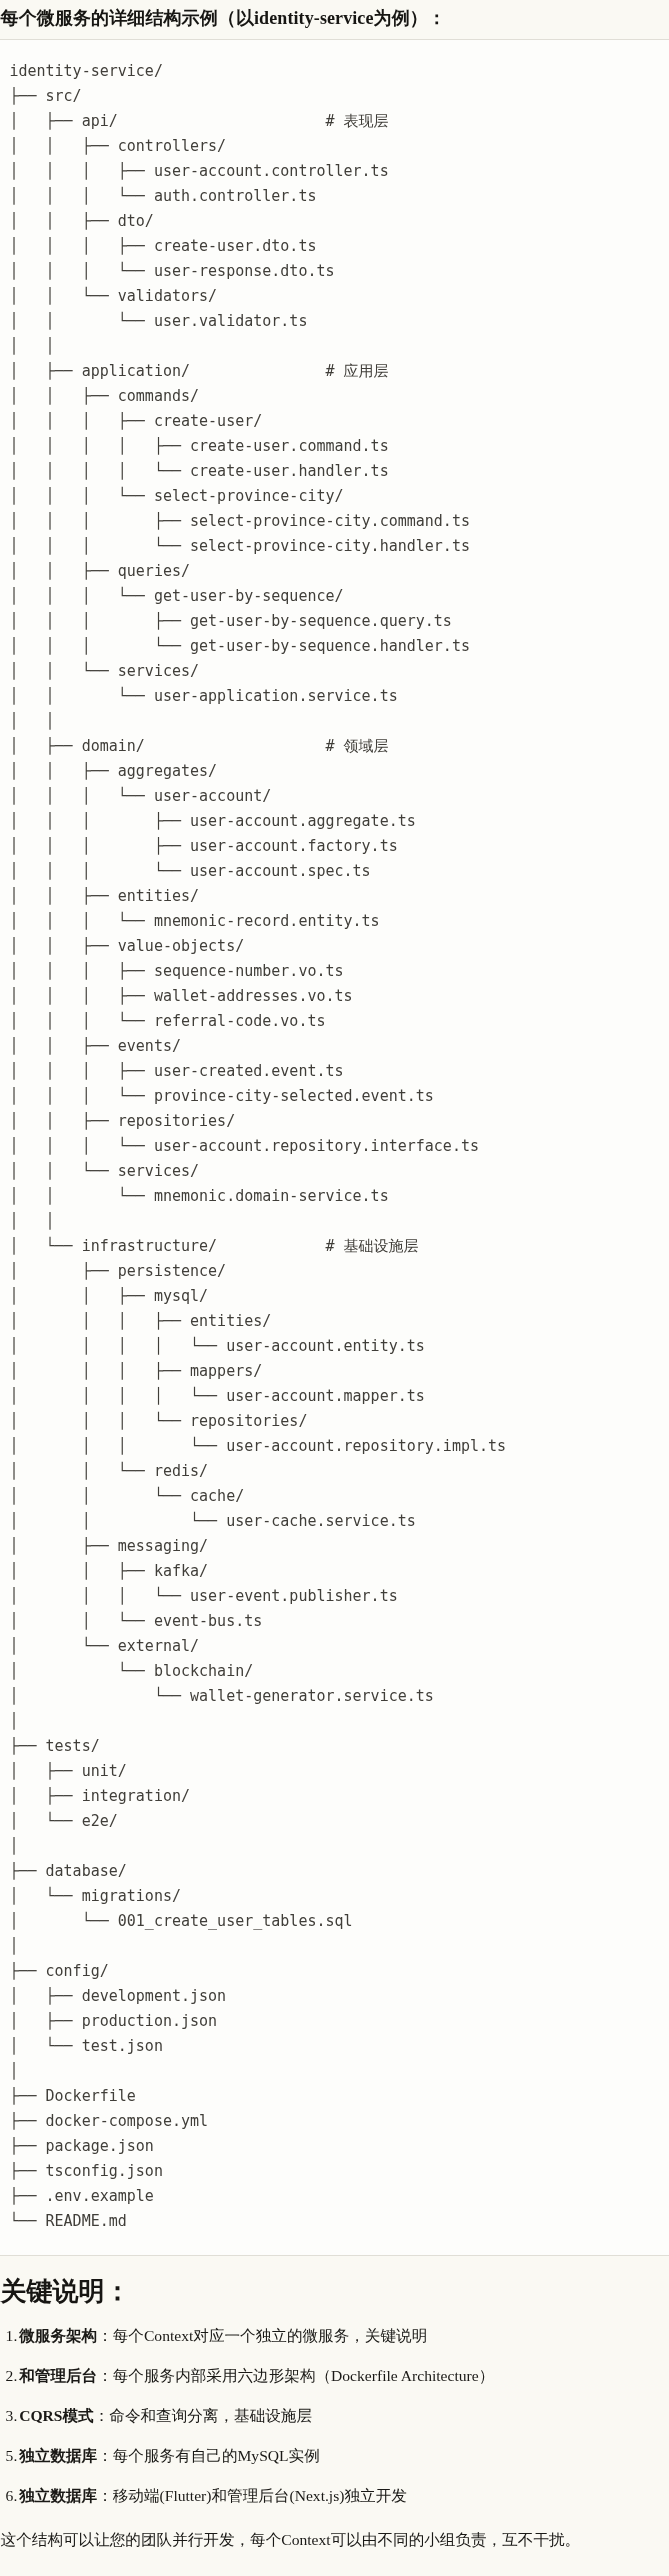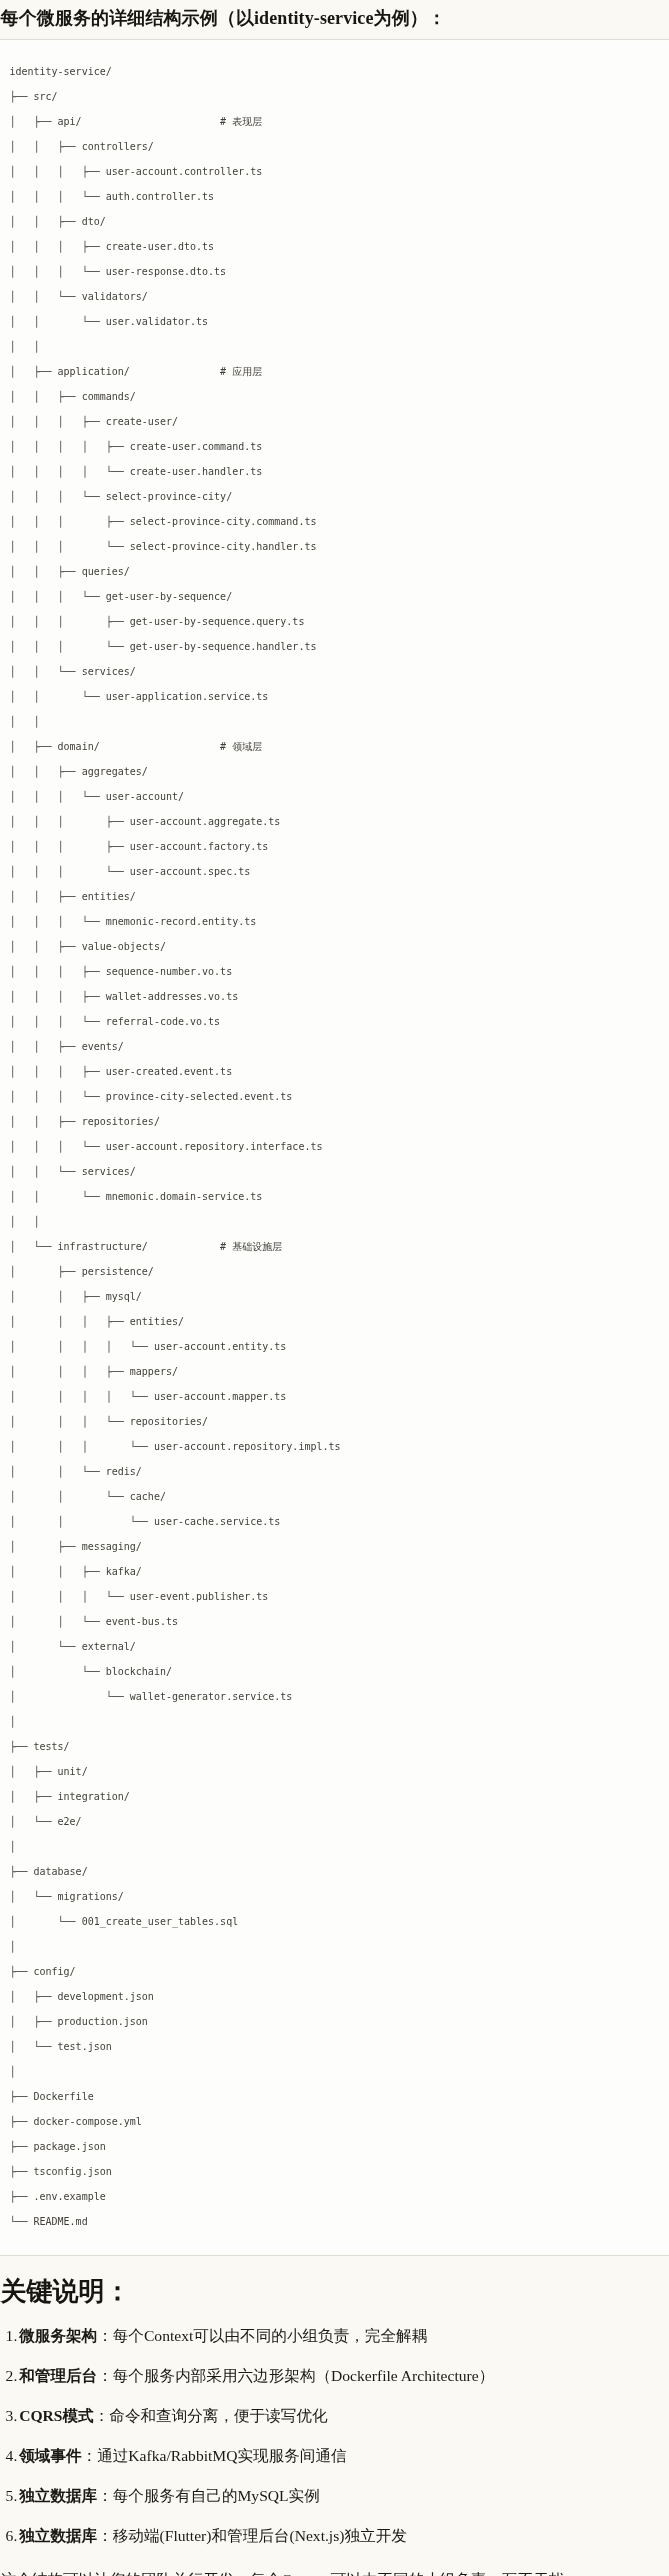--- a/index.html
+++ b/index.html
@@ -30,21 +30,21 @@
     margin-top: 8.8px;
     background: #fdfdfb;
     border-top: 1.3px solid #e0ded6;
     border-bottom: 1.3px solid #e0ded6;
     padding: 19px 9.4px 20.6px 9.4px;
     box-sizing: border-box;
   }
   pre.tree {
     margin: 0;
     font-family: "DejaVu Sans Mono", monospace;
-    font-size: 10px;
+    font-size: 15px;
     line-height: 25px;
     color: #403e39;
     white-space: pre;
     tab-size: 4;
   }
   h2.notes-heading {
     margin: 19.4px 0 0 0.6px;
     font-size: 26px;
     line-height: 1.3;
     font-weight: 700;
@@ -168,24 +168,23 @@
 ├── docker-compose.yml
 ├── package.json
 ├── tsconfig.json
 ├── .env.example
 └── README.md</pre>
   </div>
 
   <h2 class="notes-heading">关键说明：</h2>
 
   <ol class="notes-list">
-      <li><span class="num">1.</span><span class="lbl">微服务架构</span><span class="txt">：每个Context可以由不同的小组负责，完全解耦</span></li>
+      <li><span class="num">1.</span><span class="lbl">微服务架构</span><span class="txt">：每个Context对应一个独立的微服务，关键说明</span></li>
       <li><span class="num">2.</span><span class="lbl">和管理后台</span><span class="txt">：每个服务内部采用六边形架构（Dockerfile Architecture）</span></li>
-      <li><span class="num">3.</span><span class="lbl">CQRS模式</span><span class="txt">：命令和查询分离，便于读写优化</span></li>
-      <li><span class="num">4.</span><span class="lbl">领域事件</span><span class="txt">：通过Kafka/RabbitMQ实现服务间通信</span></li>
+      <li><span class="num">3.</span><span class="lbl">CQRS模式</span><span class="txt">：命令和查询分离，基础设施层</span></li>
       <li><span class="num">5.</span><span class="lbl">独立数据库</span><span class="txt">：每个服务有自己的MySQL实例</span></li>
       <li><span class="num">6.</span><span class="lbl">独立数据库</span><span class="txt">：移动端(Flutter)和管理后台(Next.js)独立开发</span></li>
     </ol>
 
   <p class="closing">这个结构可以让您的团队并行开发，每个Context可以由不同的小组负责，互不干扰。</p>
 
 </div>
 
 
 </body></html>

